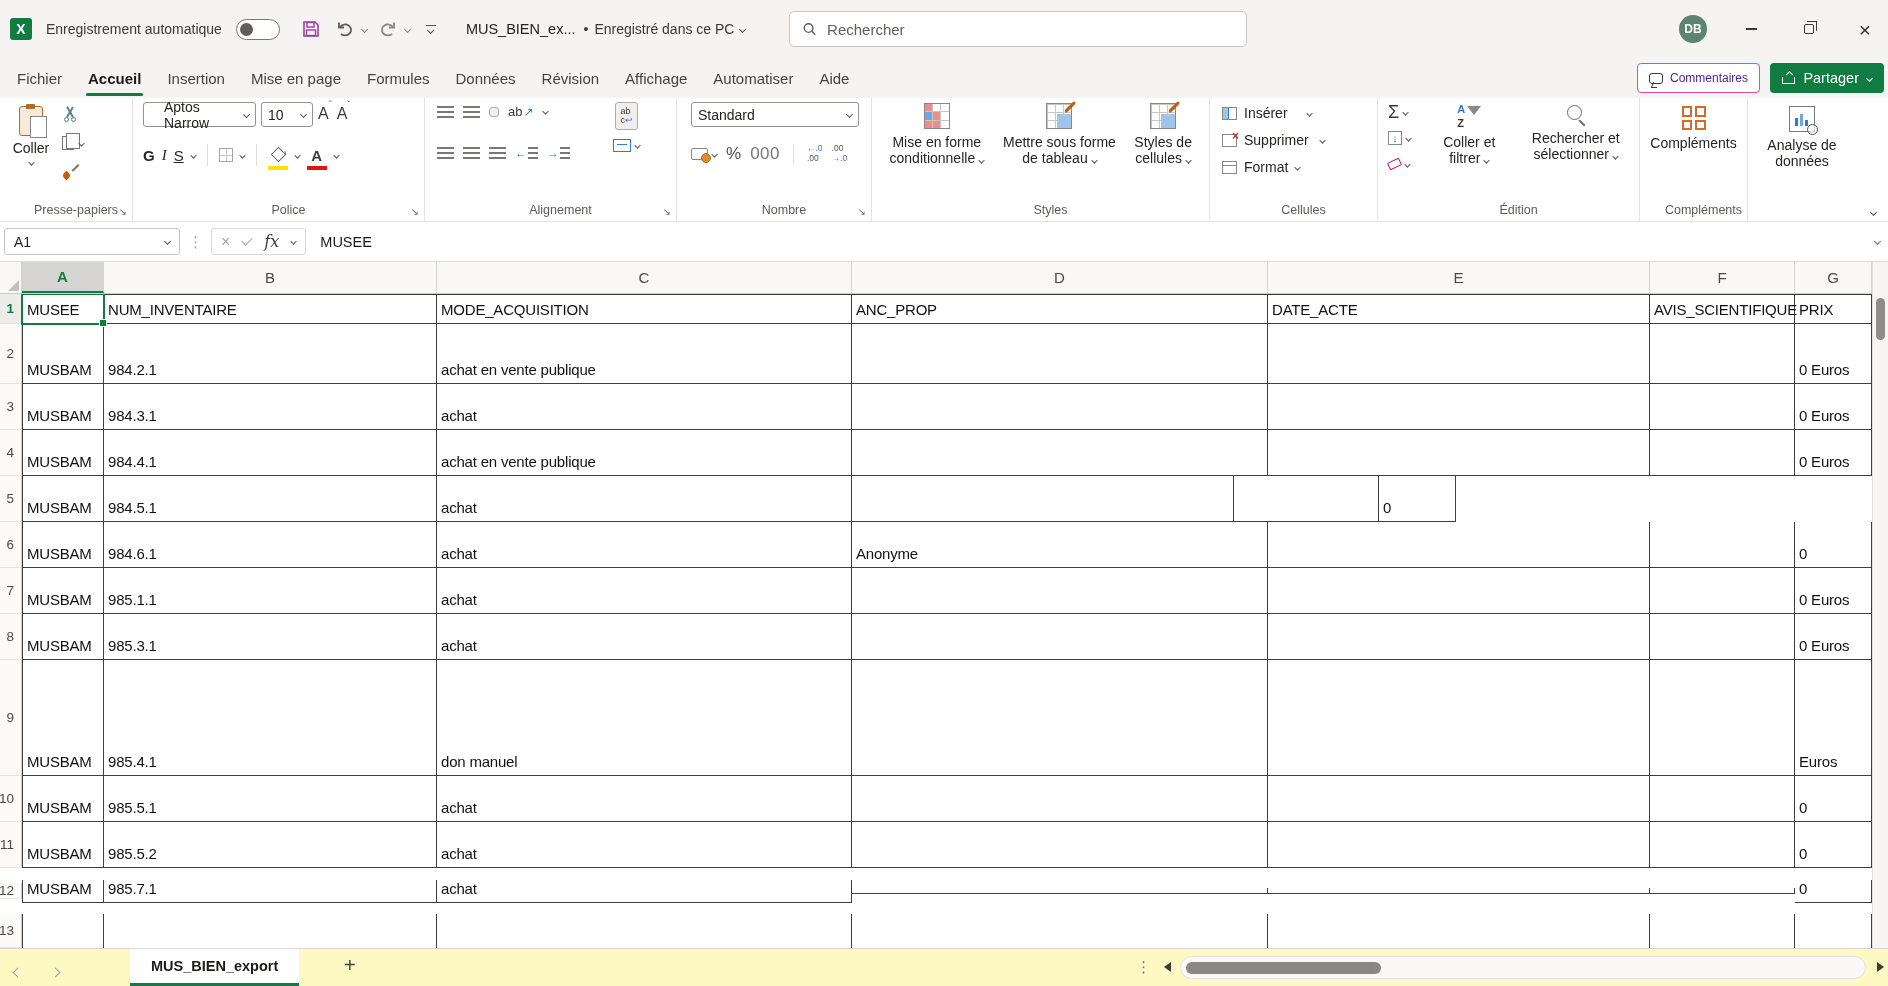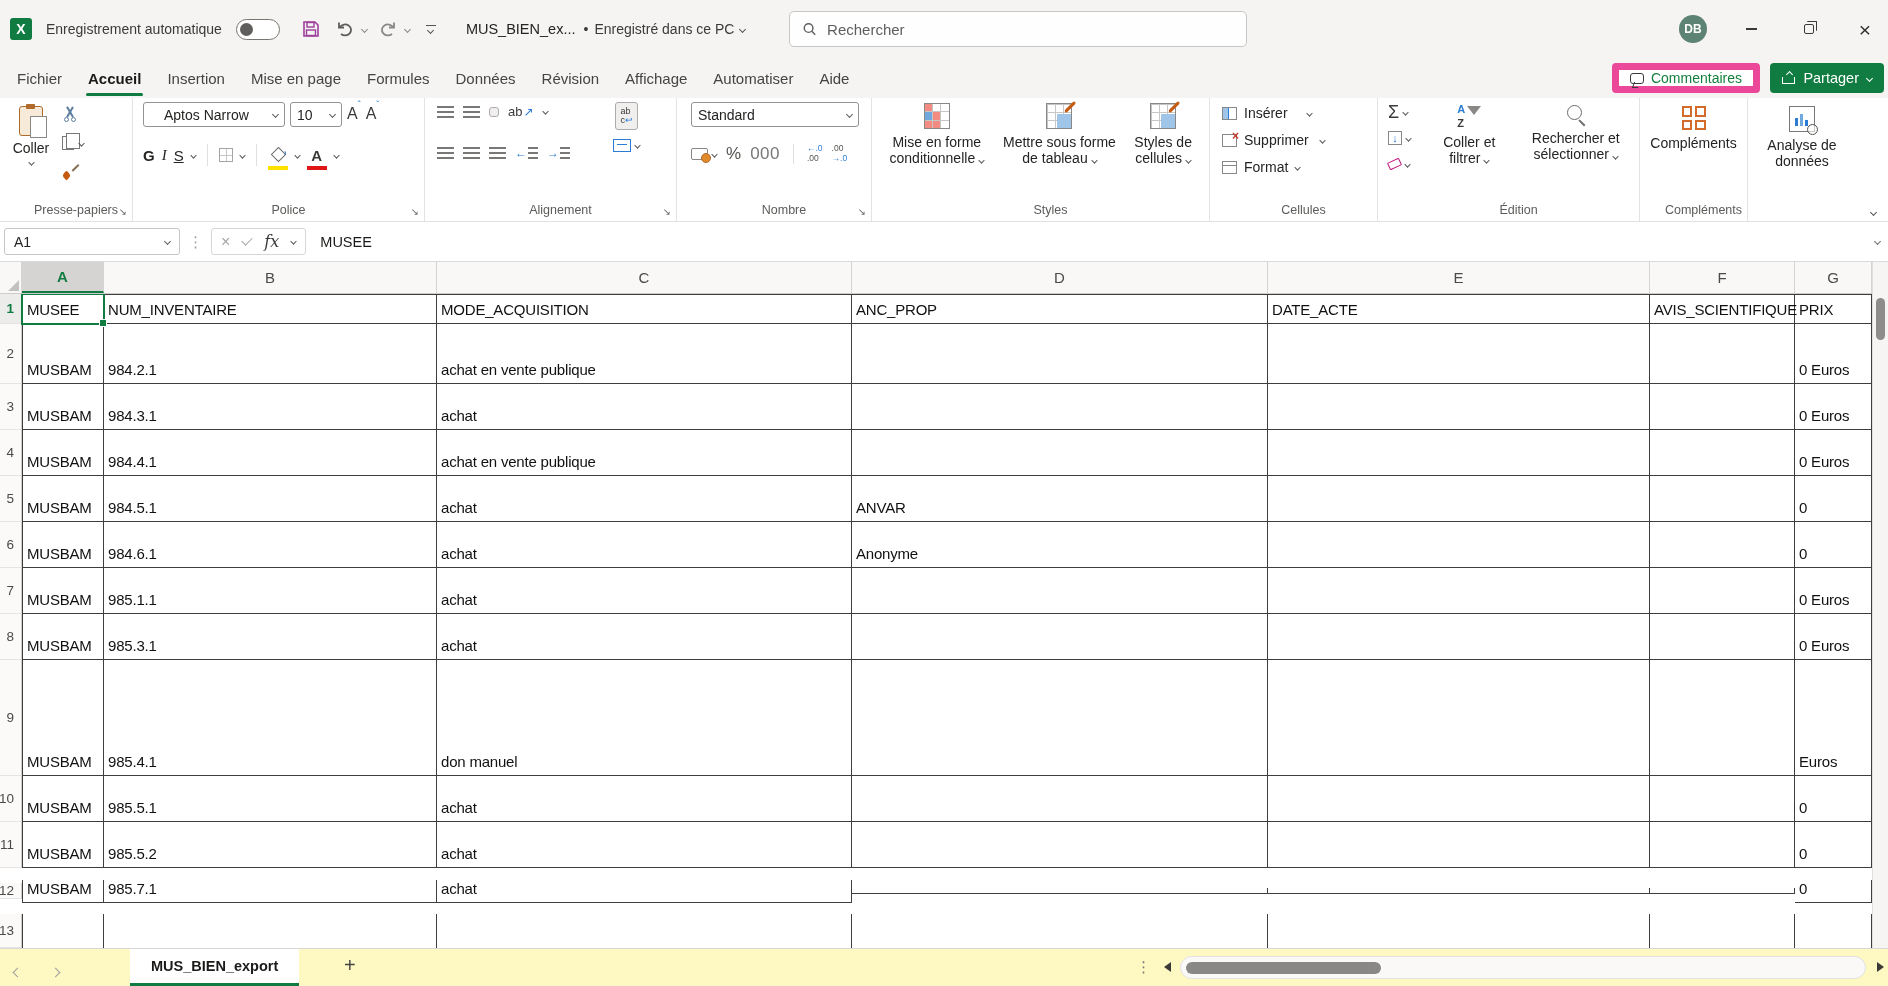--- a/index.html
+++ b/index.html
@@ -32,21 +32,21 @@
   .minimize-bar{width:11px;height:1.4px;background:#3b3a39;}
   .restore-ic{width:10px;height:10px;border:1.3px solid #3b3a39;border-radius:2px;position:relative;}
   .restore-ic::before{content:'';position:absolute;top:-4px;left:2px;width:9px;height:9px;border-top:1.3px solid #3b3a39;border-right:1.3px solid #3b3a39;border-radius:1px;}
   .close-x{font-size:21px;color:#323130;line-height:1;}
 
   
   #tabrow{top:58px;height:40px;background:var(--chrome);display:flex;align-items:center;padding-left:4px;position:absolute;}
   .rtab{padding:0 13px;font-size:15px;color:#444;height:40px;display:flex;align-items:center;position:relative;white-space:nowrap;}
   .rtab.active{color:#1b1a19;font-weight:700;}
   .rtab.active::after{content:'';position:absolute;left:11px;right:11px;bottom:2px;height:3px;background:var(--green);border-radius:2px;}
-  .comments-btn{position:absolute;right:128px;top:5px;height:30px;border:7px solid #ec4899;border-radius:4px;background:#fff;display:flex;align-items:center;padding:0 11px;gap:7px;font-size:14px;color:#15803d;}
+  .comments-btn{position:absolute;right:128px;top:5px;height:30px;border:1px solid #ec4899;border-radius:4px;background:#fff;display:flex;align-items:center;padding:0 11px;gap:7px;font-size:12px;color:#4c1d95;}
   .bubble{width:14px;height:11px;border:1.4px solid #3b3a39;border-radius:3px;position:relative;}
   .bubble::after{content:'';position:absolute;left:2px;bottom:-5px;width:5px;height:5px;background:transparent;border-left:1.4px solid #3b3a39;border-bottom:1.4px solid #3b3a39;transform:skewX(-20deg);}
   .share-btn{position:absolute;right:4px;top:5px;height:30px;border-radius:4px;background:var(--green);color:#fff;display:flex;align-items:center;padding:0 12px;gap:8px;font-size:14.5px;}
   .share-ic{width:13px;height:12px;position:relative;}
   .share-ic::before{content:'';position:absolute;left:0;right:0;bottom:0;height:6px;border:1.3px solid #fff;border-top:none;}
   .share-ic::after{content:'';position:absolute;left:4.5px;top:0;width:4px;height:4px;border-top:1.3px solid #fff;border-right:1.3px solid #fff;transform:rotate(-45deg);}
 
   
   #ribbon{top:98px;height:124px;background:#fff;border-bottom:1px solid var(--line);position:absolute;}
   .grp{position:absolute;top:0;height:123px;border-right:1px solid #e6e4e2;}
@@ -311,21 +311,21 @@
       <div class="r">
           <span class="brush-ic"></span>
         </div>
     </div>
     <div class="glabel">Presse-papiers</div>
     <span class="launcher">↘</span>
   </div>
 
   <div class="grp" style="left:133px;width:292px;">
     <div class="fontrow1">
-      <div class="combo" style="width:142px;padding-left:20px;">
+      <div class="combo" style="width:113px;padding-left:20px;">
         <span>Aptos Narrow</span>
           <span class="chev"></span>
       </div>
       <div class="combo" style="width:52px;">
         <span>10</span>
           <span class="chev"></span>
       </div>
       <span class="fsz"><span>A</span><sup>ˆ</sup></span>
       <span class="fsz"><span>A</span><sup style="color:#2b7cd3;">ˇ</sup></span>
     </div>
@@ -596,21 +596,20 @@
       <div class="cell" style="width: 416px; flex: 0 0 416px;"></div>
       <div class="cell" style="width: 382px; flex: 0 0 382px;"></div>
       <div class="cell" style="width: 145px; flex: 0 0 145px;"></div>
       <div class="cell" style="width: 77px; flex: 0 0 77px;">0 Euros</div>
     </div>
     <div class="grow" style="height: 46px;">
       <div class="rowh">5</div>
       <div class="cell first" style="width: 82px; flex: 0 0 82px;">MUSBAM</div>
       <div class="cell" style="width: 333px; flex: 0 0 333px;">984.5.1</div>
       <div class="cell" style="width: 415px; flex: 0 0 415px;">achat</div>
-      <div class="cell" style="width: 416px; flex: 0 0 416px;">ANVAR</div>
       <div class="cell" style="width: 382px; flex: 0 0 382px;"></div>
       <div class="cell" style="width: 145px; flex: 0 0 145px;"></div>
       <div class="cell" style="width: 77px; flex: 0 0 77px;">0</div>
     </div>
     <div class="grow" style="height: 46px;">
       <div class="rowh">6</div>
       <div class="cell first" style="width: 82px; flex: 0 0 82px;">MUSBAM</div>
       <div class="cell" style="width: 333px; flex: 0 0 333px;">984.6.1</div>
       <div class="cell" style="width: 415px; flex: 0 0 415px;">achat</div>
       <div class="cell" style="width: 416px; flex: 0 0 416px;">Anonyme</div>

